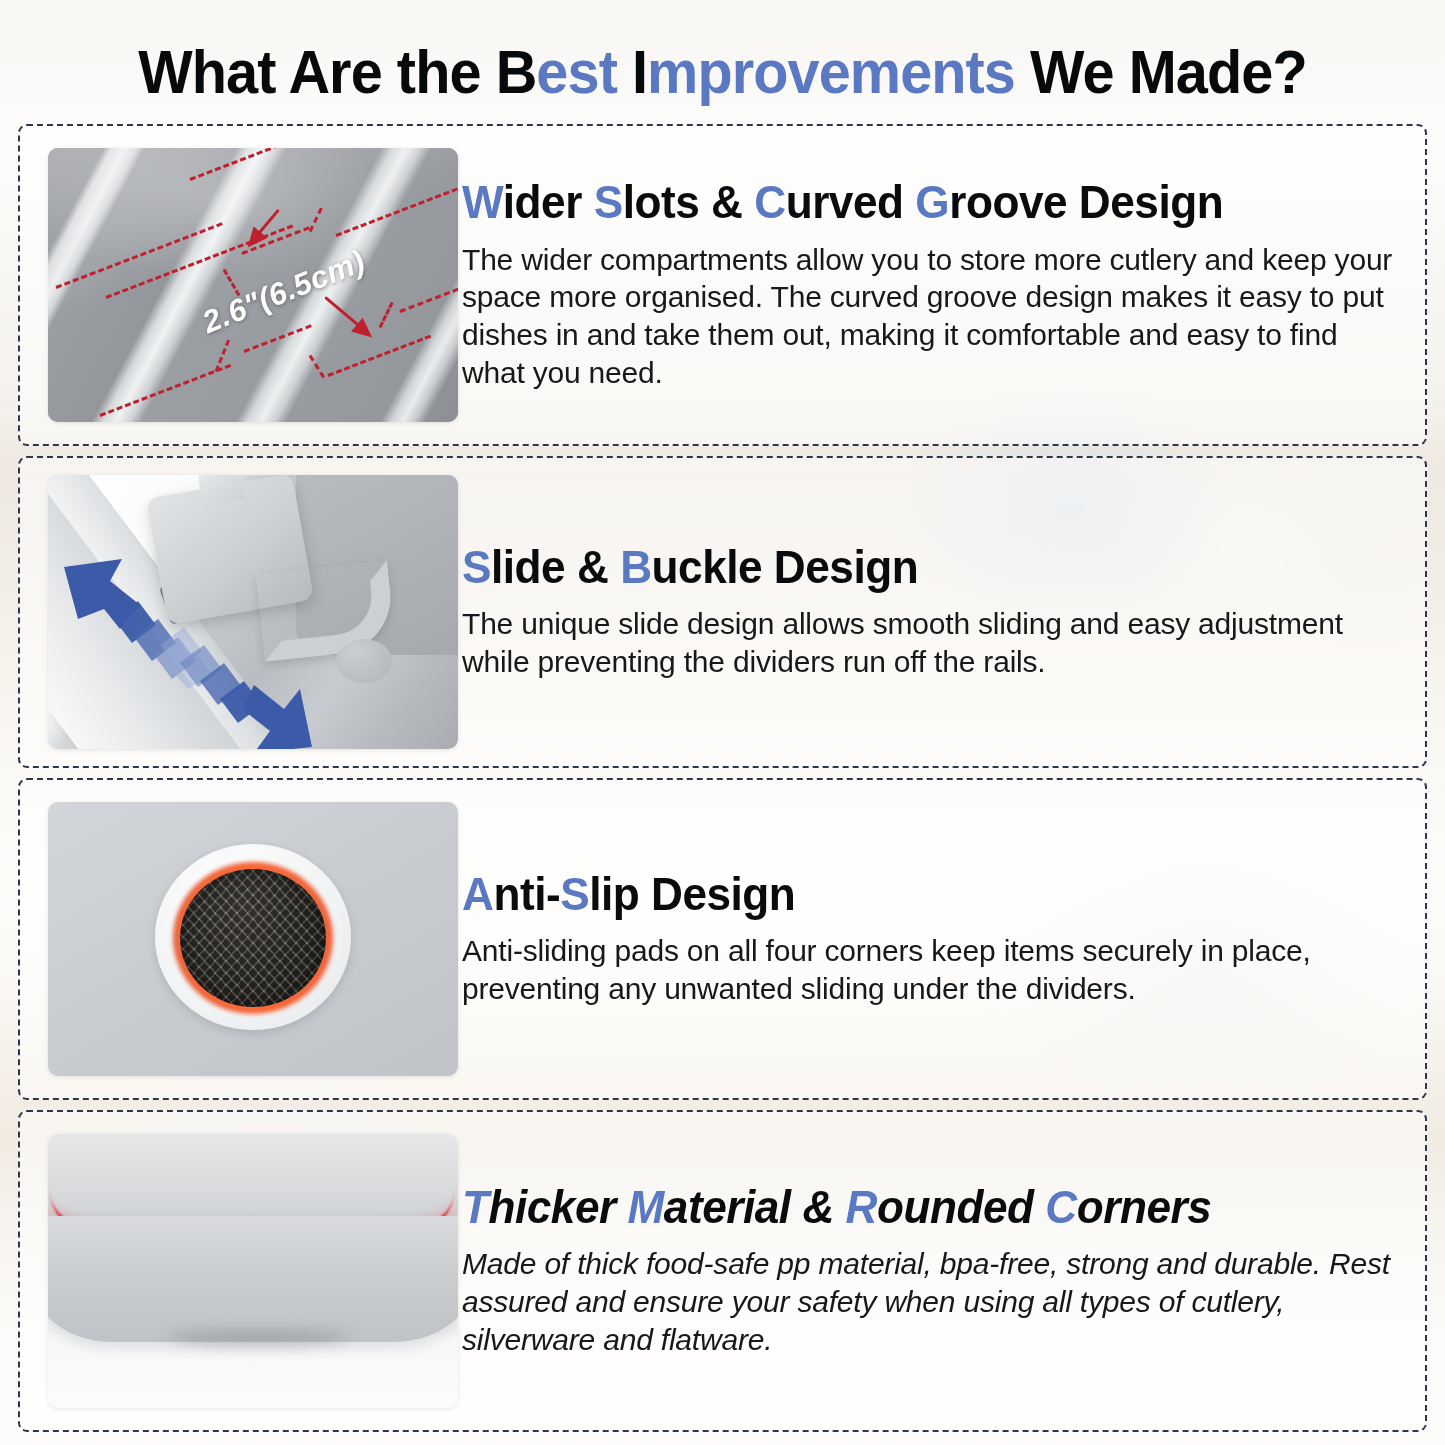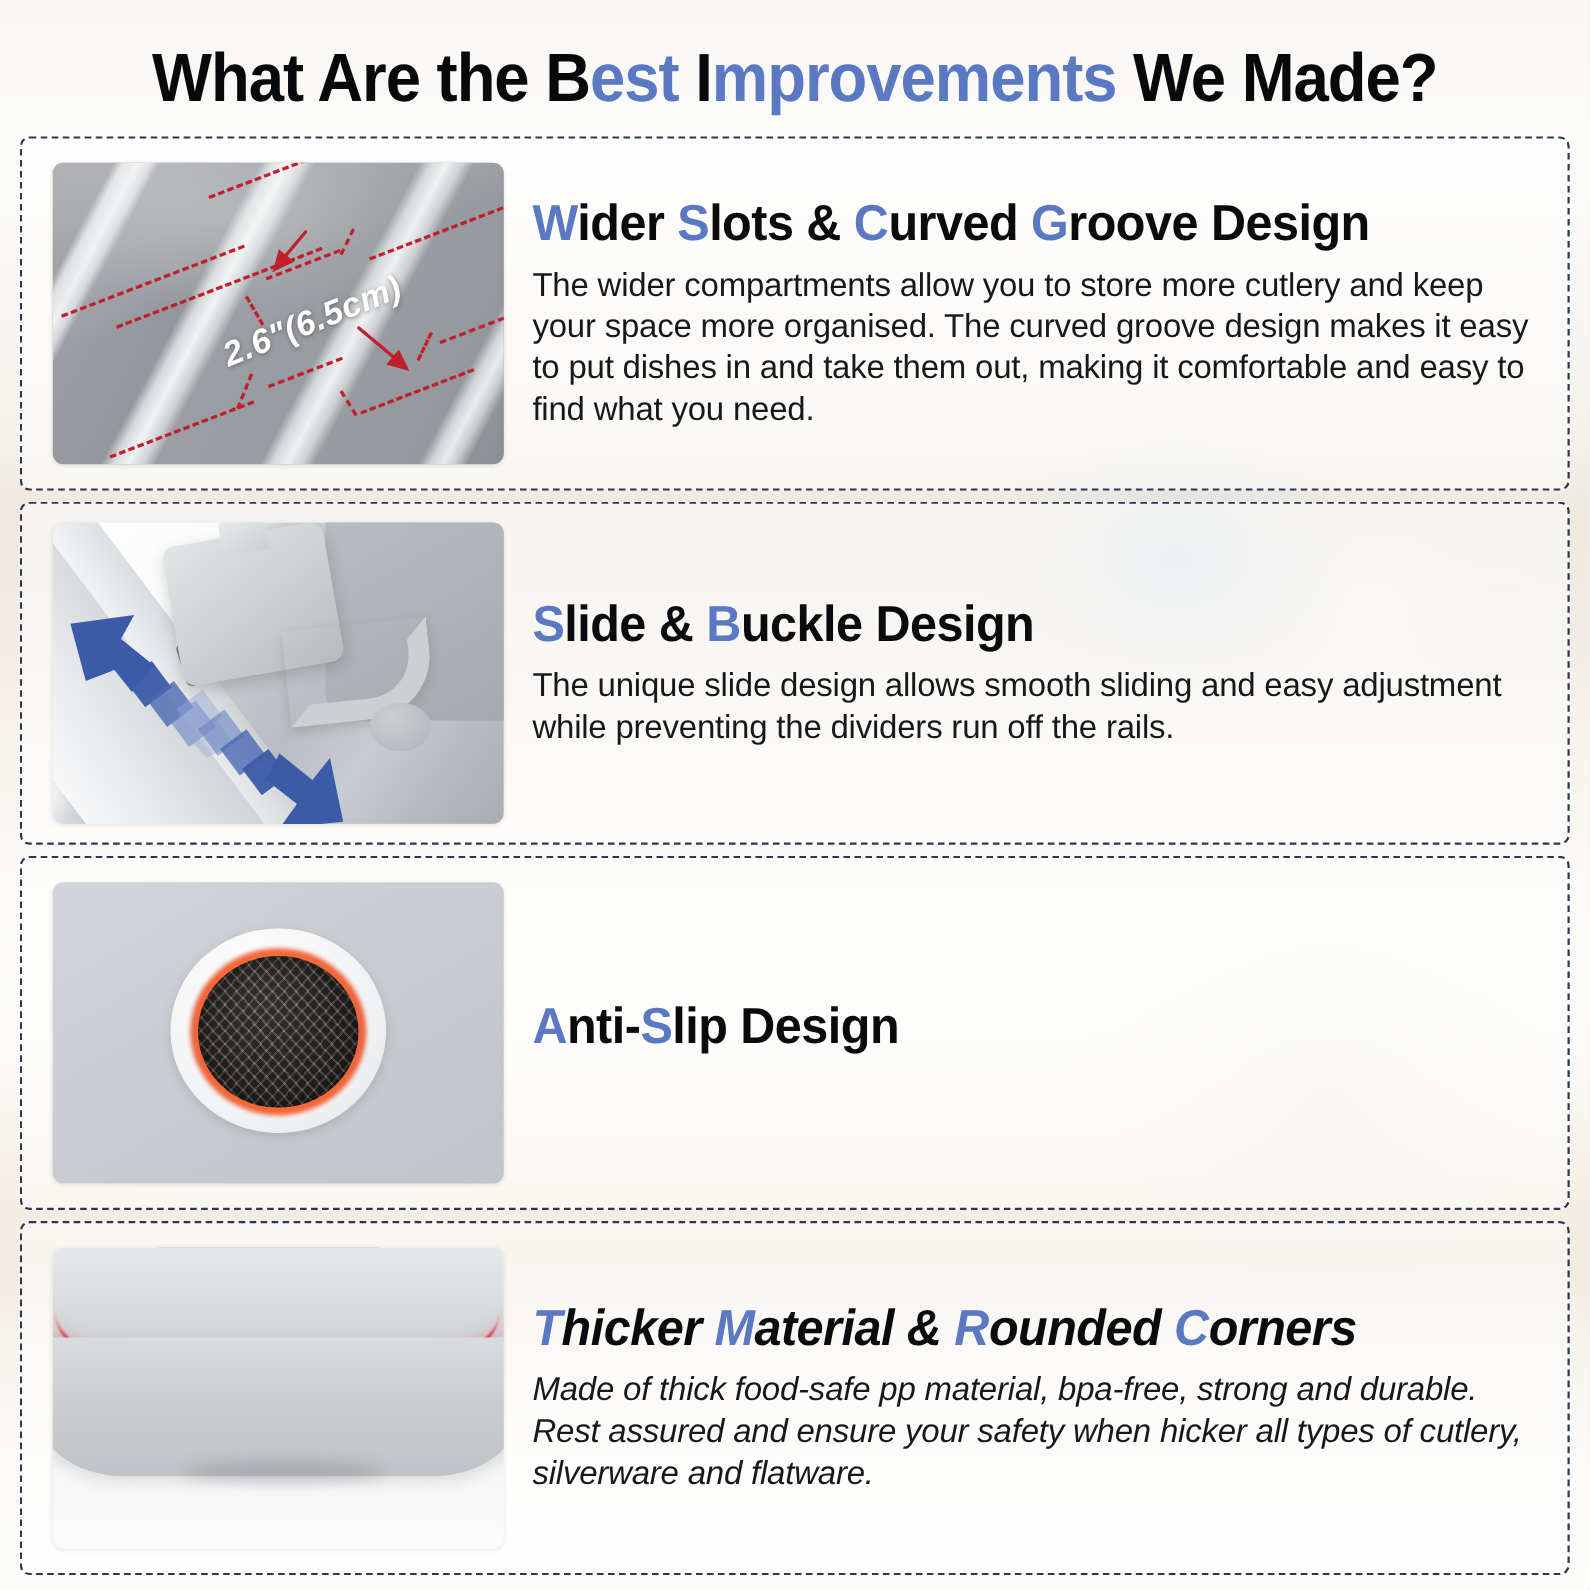--- a/index.html
+++ b/index.html
@@ -76,21 +76,21 @@
     min-width:410px;
     height:274px;
     margin-left:28px;
     border-radius:10px;
     overflow:hidden;
     background:#cfd2d6;
     box-shadow:0 1px 4px rgba(0,0,0,.10);
   }
   .panel-body{
     flex:1;
-    padding:0 24px 0 26px;
+    padding:0 24px 0 4px;
   }
 
   .sec-title{
     font-size:46px;
     font-weight:bold;
     color:#0a0b0d;
     letter-spacing:-.5px;
     line-height:1.05;
     margin-bottom:14px;
     white-space:nowrap;
@@ -438,32 +438,33 @@
 <section class="panel" id="panel-3">
 
   <div class="panel-media" id="media-3">
     <div class="white-ring"></div>
     <div class="glow"></div>
     <div class="pad"></div>
   </div>
 
   <div class="panel-body">
     <div class="sec-title"><span class="blue">A</span><span>nti-</span><span class="blue">S</span><span>lip Design</span></div>
+    <p class="sec-text">Anti-sliding pads on all four corners keep items securely in place, preventing any unwanted sliding under the dividers.</p>
   </div>
 </section>
 
 <section class="panel" id="panel-4">
 
   <div class="panel-media" id="media-4">
     <div class="floor"></div>
     <div class="inner-dark"></div>
     <div class="box-top"></div>
     <div class="redglow"></div>
     <div class="redline"></div>
     <div class="box-front"></div>
     <div class="shadow"></div>
   </div>
 
   <div class="panel-body">
     <div class="sec-title"><span class="blue">T</span><span>hicker </span><span class="blue">M</span><span>aterial &amp; </span><span class="blue">R</span><span>ounded </span><span class="blue">C</span><span>orners</span></div>
-    <p class="sec-text">Made of thick food-safe pp material, bpa-free, strong and durable. Rest assured and ensure your safety when hicker all types of cutlery, silverware and flatware.</p>
+    <p class="sec-text">Made of thick food-safe pp material, bpa-free, strong and durable. Rest assured and ensure your safety when using all types of cutlery, silverware and flatware.</p>
   </div>
 </section>
 
 </body></html>

